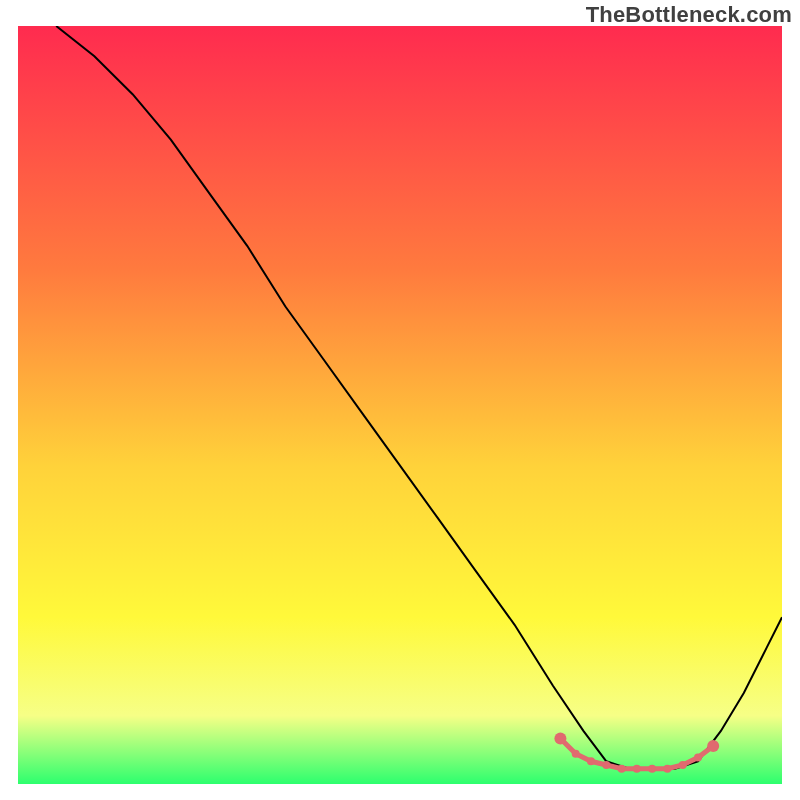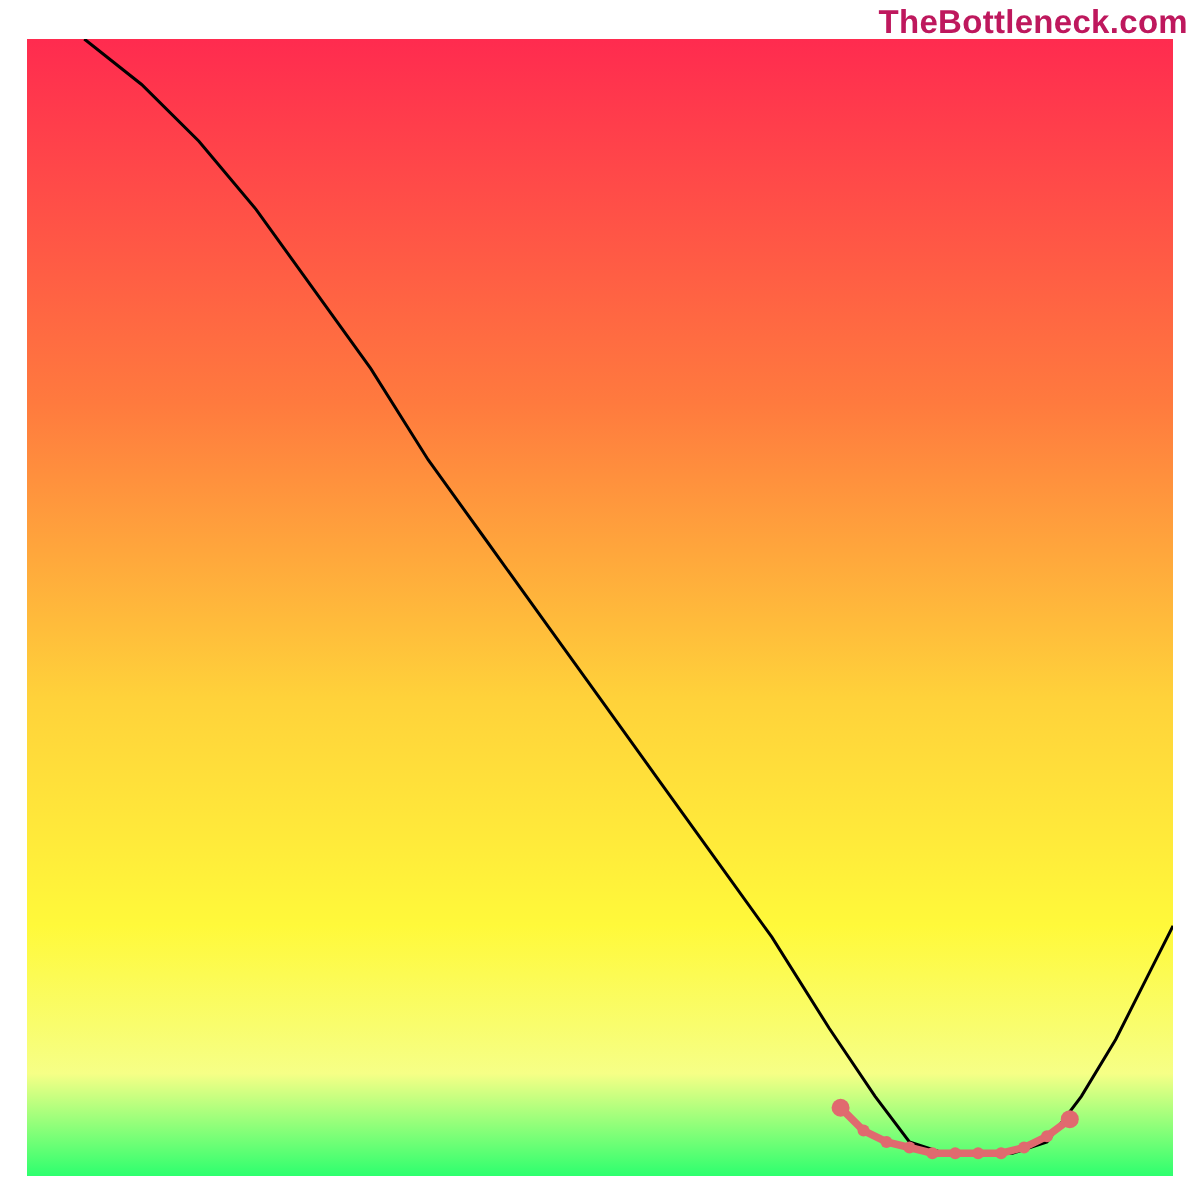--- a/index.html
+++ b/index.html
@@ -15,21 +15,21 @@
     position: relative;
     width: 800px;
     height: 800px;
   }
   .watermark {
     position: absolute;
     top: 2px;
     right: 8px;
     font-size: 22px;
     font-weight: bold;
-    color: #be185d;
+    color: #404040;
     letter-spacing: 0.2px;
     z-index: 10;
   }
   .plot {
     position: absolute;
     left: 18px;
     top: 26px;
     width: 764px;
     height: 758px;
   }

